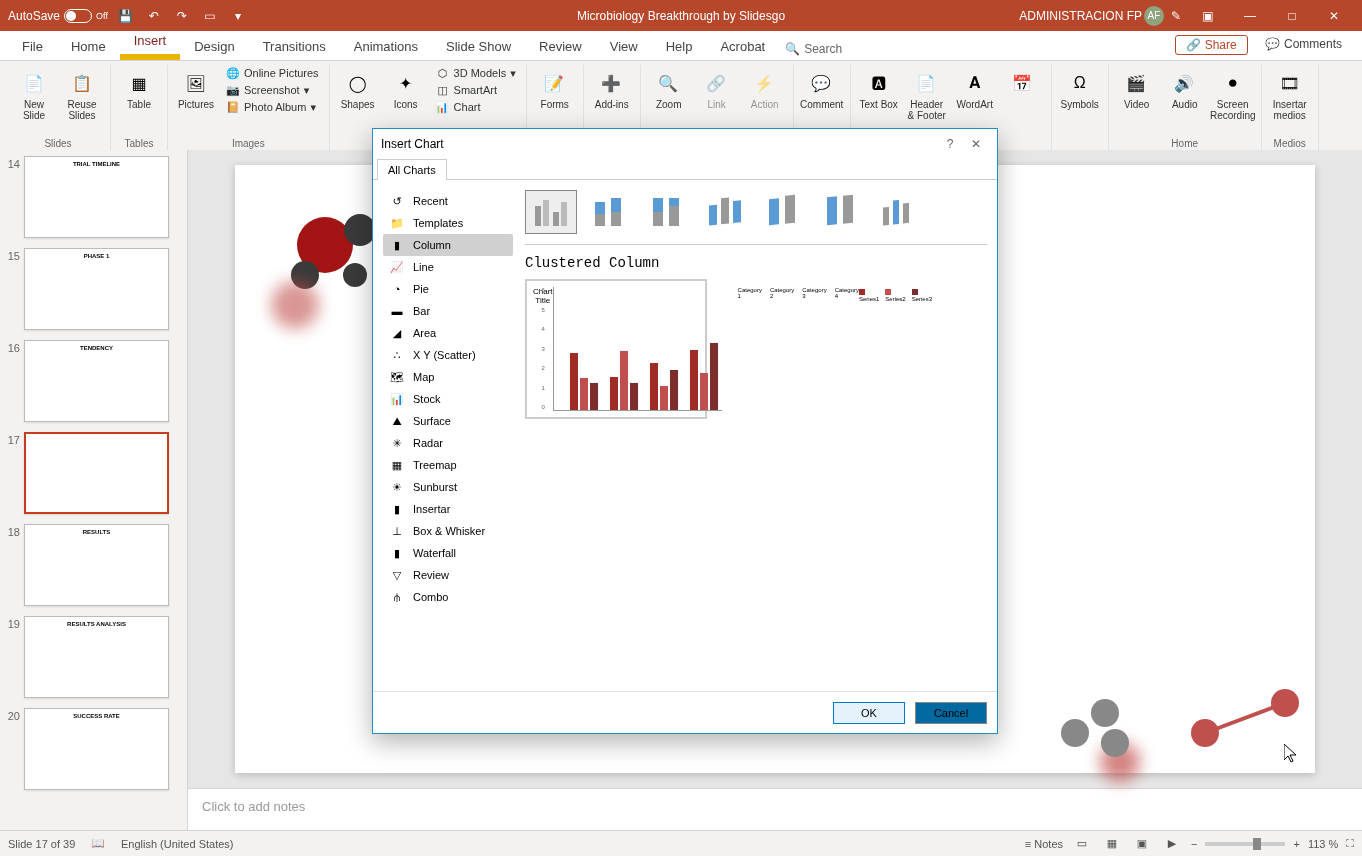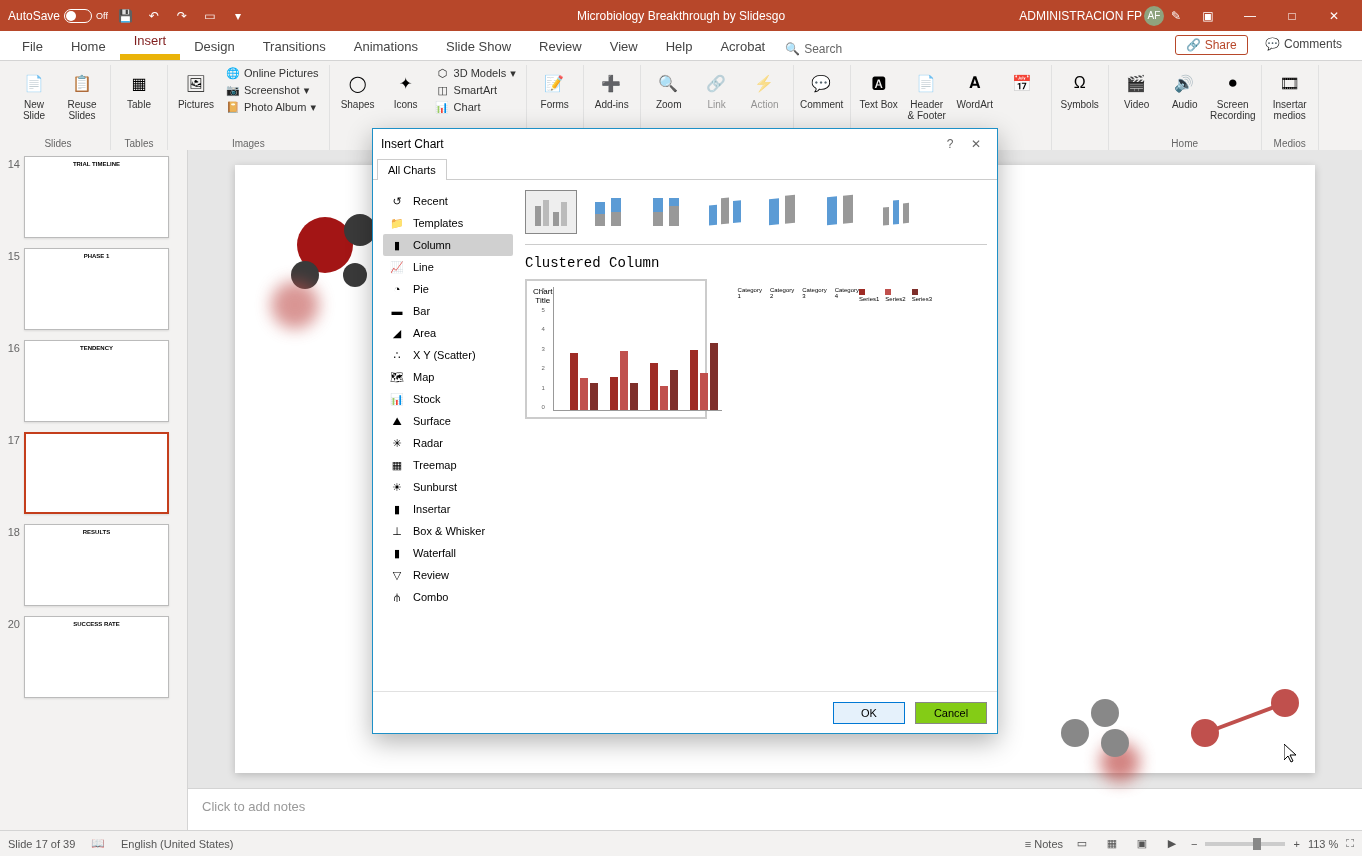--- a/index.html
+++ b/index.html
@@ -75,21 +75,21 @@
 .preview-chart { width: 182px; height: 140px; border: 2px solid #ccc; padding: 6px; font-size: 7px; display: flex; flex-direction: row; }
 .preview-chart-title { text-align: center; font-size: 8px; }
 .preview-bars { flex: 1; display: flex; align-items: flex-end; gap: 12px; padding: 4px 4px 0 16px; position: relative; border-left: 1px solid #999; border-bottom: 1px solid #999; }
 .bar-grp { display: flex; gap: 2px; align-items: flex-end; }
 .bar { width: 8px; }
 .y-ticks { position: absolute; left: -12px; top: 0; bottom: 0; display: flex; flex-direction: column; justify-content: space-between; font-size: 6px; color: #666; }
 .x-labels { display: flex; gap: 8px; padding-left: 16px; font-size: 6px; }
 .legend { display: flex; justify-content: center; gap: 6px; font-size: 6px; margin-top: 2px; }
 .leg-sw { width: 6px; height: 6px; display: inline-block; }
 .dialog-footer { height: 42px; border-top: 1px solid #e1e1e1; display: flex; align-items: center; justify-content: flex-end; gap: 10px; padding: 0 10px; }
-.dlg-btn { width: 72px; height: 22px; border: 1px solid #888; background: #84cc16; font-size: 11px; cursor: pointer; }
+.dlg-btn { width: 72px; height: 22px; border: 1px solid #888; background: #0369a1; font-size: 11px; cursor: pointer; }
 .dlg-btn.primary { border: 1px solid #0078D4; background: #e5f1fb; }
 
 
 .statusbar { position: absolute; bottom: 0; left: 0; right: 0; height: 26px; background: #f3f2f1; border-top: 1px solid #d4d4d4; display: flex; align-items: center; font-size: 11px; color: #555; padding: 0 8px; gap: 16px; }
 .statusbar .right { margin-left: auto; display: flex; align-items: center; gap: 8px; }
 .view-btn { width: 22px; height: 20px; display: flex; align-items: center; justify-content: center; cursor: pointer; }
 .zoom-slider { width: 80px; height: 4px; background: #ccc; position: relative; }
 .zoom-thumb { width: 8px; height: 12px; background: #888; position: absolute; top: -4px; left: 60%; }
 
 .collapse-btn { position: absolute; right: 4px; bottom: 2px; font-size: 10px; color: #666; cursor: pointer; }
@@ -334,20 +334,26 @@
         </div>
       </div>
     <div class="thumb-row">
         <div class="thumb-num">17</div>
         <div class="thumb active"></div>
       </div>
     <div class="thumb-row">
         <div class="thumb-num">18</div>
         <div class="thumb">
           <div class="thumb-title">RESULTS</div>
+        </div>
+      </div>
+    <div class="thumb-row">
+        <div class="thumb-num">19</div>
+        <div class="thumb">
+          <div class="thumb-title">RESULTS ANALYSIS</div>
         </div>
       </div>
     <div class="thumb-row">
         <div class="thumb-num">20</div>
         <div class="thumb">
           <div class="thumb-title">SUCCESS RATE</div>
         </div>
       </div>
   </div>
   <div class="editor">

